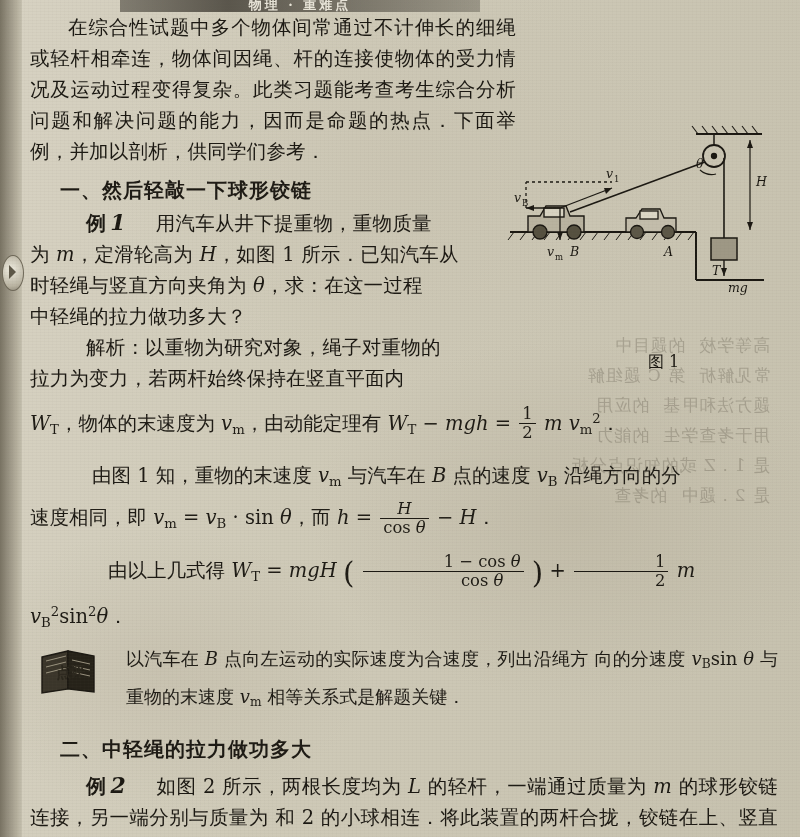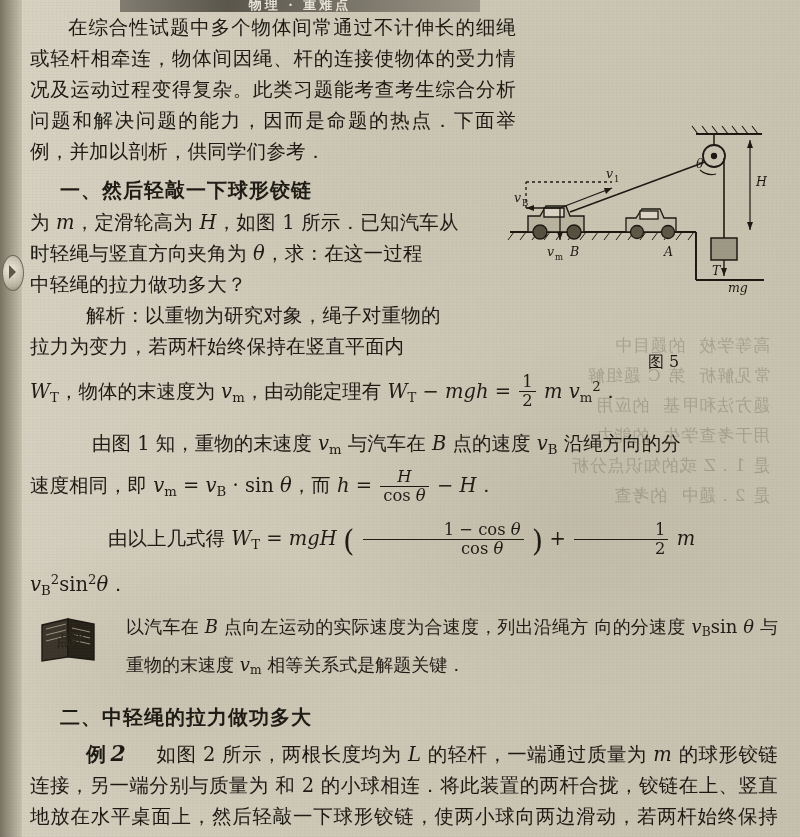--- a/index.html
+++ b/index.html
@@ -233,20 +233,24 @@
 </div>
 
   <div class="content">
 
     <div class="wrapper-right"></div>
 
     <div class="para indent">在综合性试题中多个物体间常通过不计伸长的细绳或轻杆相牵连，物体间因绳、杆的连接使物体的受力情况及运动过程变得复杂。此类习题能考查考生综合分析问题和解决问题的能力，因而是命题的热点．下面举例，并加以剖析，供同学们参考．</div>
 
     <div class="sec-head">一、然后轻敲一下球形铰链</div>
 
+    <div class="para indent2">
+      <span class="ex-label">例</span><span class="ex-num">1</span>
+      <span>　用汽车从井下提重物，重物质量</span>
+    </div>
     <div class="para">
       为 <span class="mathit">m</span>，定滑轮高为 <span class="mathit">H</span>，如图 1 所示．已知汽车从
     </div>
     <div class="para">
       时轻绳与竖直方向夹角为 <span class="mathit">θ</span>，求：在这一过程
     </div>
     <div class="para">
       中轻绳的拉力做功多大？
     </div>
 
@@ -402,15 +406,15 @@
       <text x="55" y="140" font-size="8.5" font-style="normal">m</text>
       <text x="196" y="48">θ</text>
       <text x="256" y="66">H</text>
       <text x="212" y="155">T</text>
       <text x="228" y="172">mg</text>
       <text x="70" y="136">B</text>
       <text x="164" y="136">A</text>
     </g>
   </svg>
 
-  <div class="fig-caption">图 5</div>
+  <div class="fig-caption">图 1</div>
 
 </div>
 
 </body></html>

